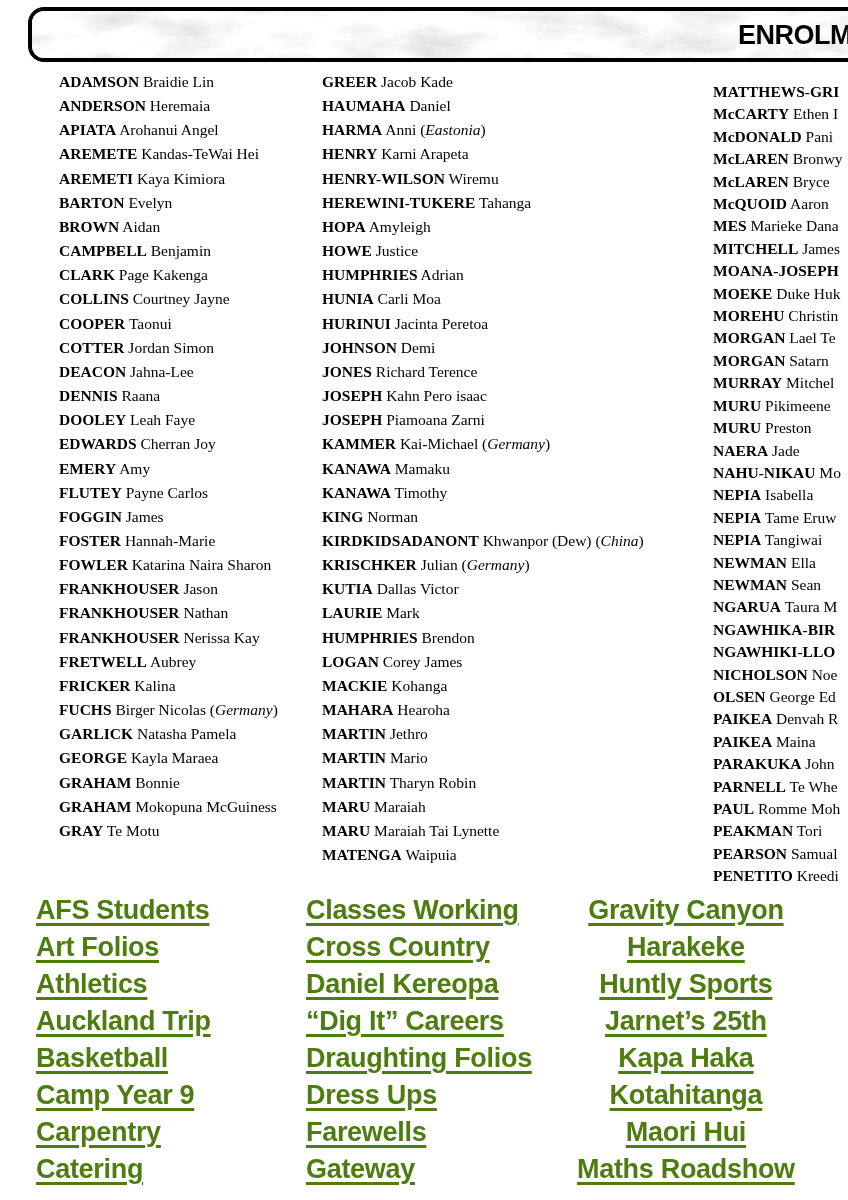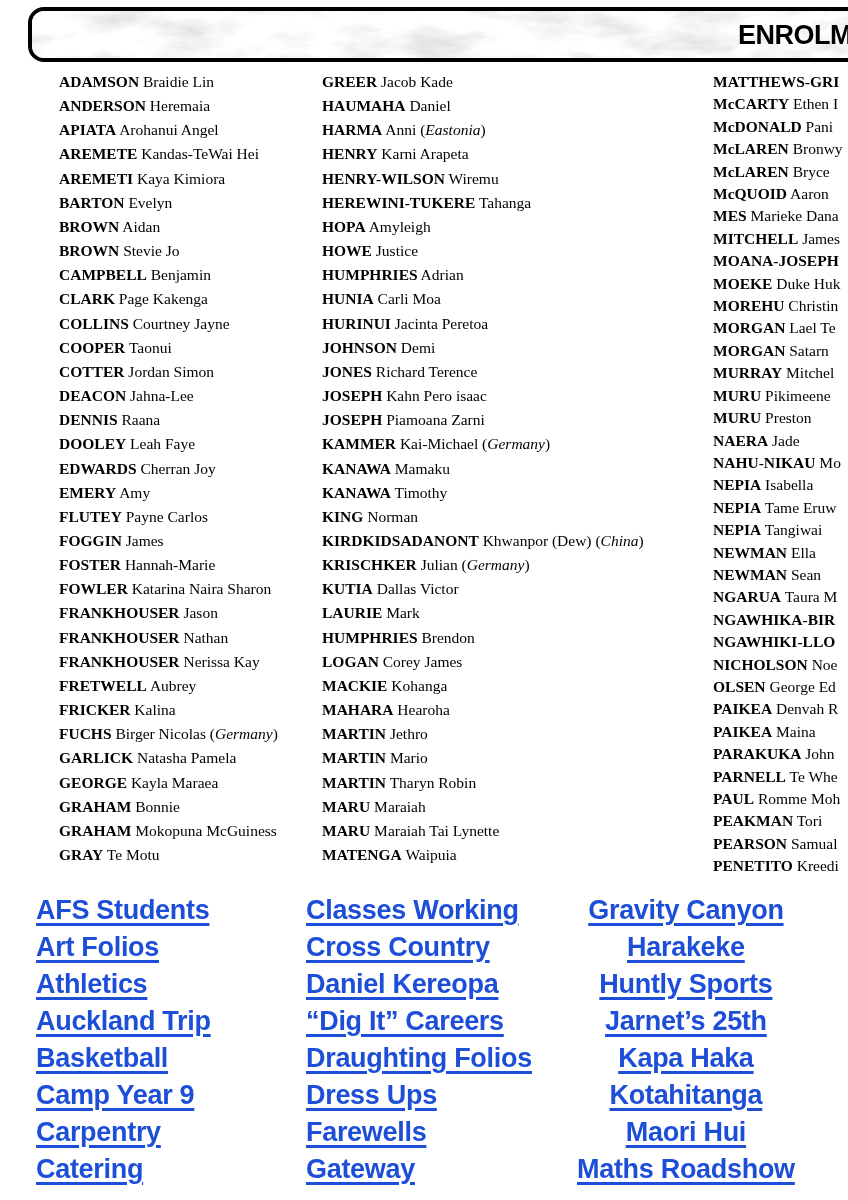--- a/index.html
+++ b/index.html
@@ -17,33 +17,33 @@
     position:absolute;top:50%;left:706px;transform:translateY(-50%);
     font-family:"Liberation Sans", sans-serif;font-weight:700;font-size:27px;
     letter-spacing:-0.5px;white-space:nowrap;color:#000;
   }
   .roster-col{
     position:absolute;top:70px;font-size:15.5px;line-height:24.15px;
     white-space:nowrap;color:#000;
   }
   #rc0{left:43px;margin-left:16px;}
   #rc1{left:322px;}
-  #rc2{left:713px;top:71px;line-height:22.4px;}
+  #rc2{left:713px;top:81px;line-height:22.4px;}
   .nrow b{font-weight:700;}
   .nrow i{font-style:italic;}
   .links-col{
     position:absolute;top:892px;
     font-family:"Liberation Sans", sans-serif;font-weight:700;font-size:27px;
     line-height:37px;white-space:nowrap;letter-spacing:-0.3px;
   }
   #lc0{left:36px;}
   #lc1{left:306px;}
   #lc2{left:577px;text-align:center;}
   .links-col a{
-    display:block;color:#1d4ed8;text-decoration:underline;
+    display:block;color:#4d7c0f;text-decoration:underline;
     text-decoration-thickness:3px;text-underline-offset:4px;cursor:pointer;
   }
 </style>
 </head>
 <body>
 
 <div class="banner">
   <svg xmlns="http://www.w3.org/2000/svg" preserveAspectRatio="none">
     <filter id="marble" x="0" y="0" width="100%" height="100%">
       <feTurbulence type="fractalNoise" baseFrequency="0.016 0.045" numOctaves="5" seed="11" result="n"></feTurbulence>
@@ -58,21 +58,20 @@
 </div>
 
 <div class="roster-col" id="rc0">
     <div class="nrow"><b>ADAMSON</b> Braidie Lin</div>
     <div class="nrow"><b>ANDERSON</b> Heremaia</div>
     <div class="nrow"><b>APIATA</b> Arohanui Angel</div>
     <div class="nrow"><b>AREMETE</b> Kandas-TeWai Hei</div>
     <div class="nrow"><b>AREMETI</b> Kaya Kimiora</div>
     <div class="nrow"><b>BARTON</b> Evelyn</div>
     <div class="nrow"><b>BROWN</b> Aidan</div>
-    <div class="nrow"><b>BROWN</b> Stevie Jo</div>
     <div class="nrow"><b>CAMPBELL</b> Benjamin</div>
     <div class="nrow"><b>CLARK</b> Page Kakenga</div>
     <div class="nrow"><b>COLLINS</b> Courtney Jayne</div>
     <div class="nrow"><b>COOPER</b> Taonui</div>
     <div class="nrow"><b>COTTER</b> Jordan Simon</div>
     <div class="nrow"><b>DEACON</b> Jahna-Lee</div>
     <div class="nrow"><b>DENNIS</b> Raana</div>
     <div class="nrow"><b>DOOLEY</b> Leah Faye</div>
     <div class="nrow"><b>EDWARDS</b> Cherran Joy</div>
     <div class="nrow"><b>EMERY</b> Amy</div>

